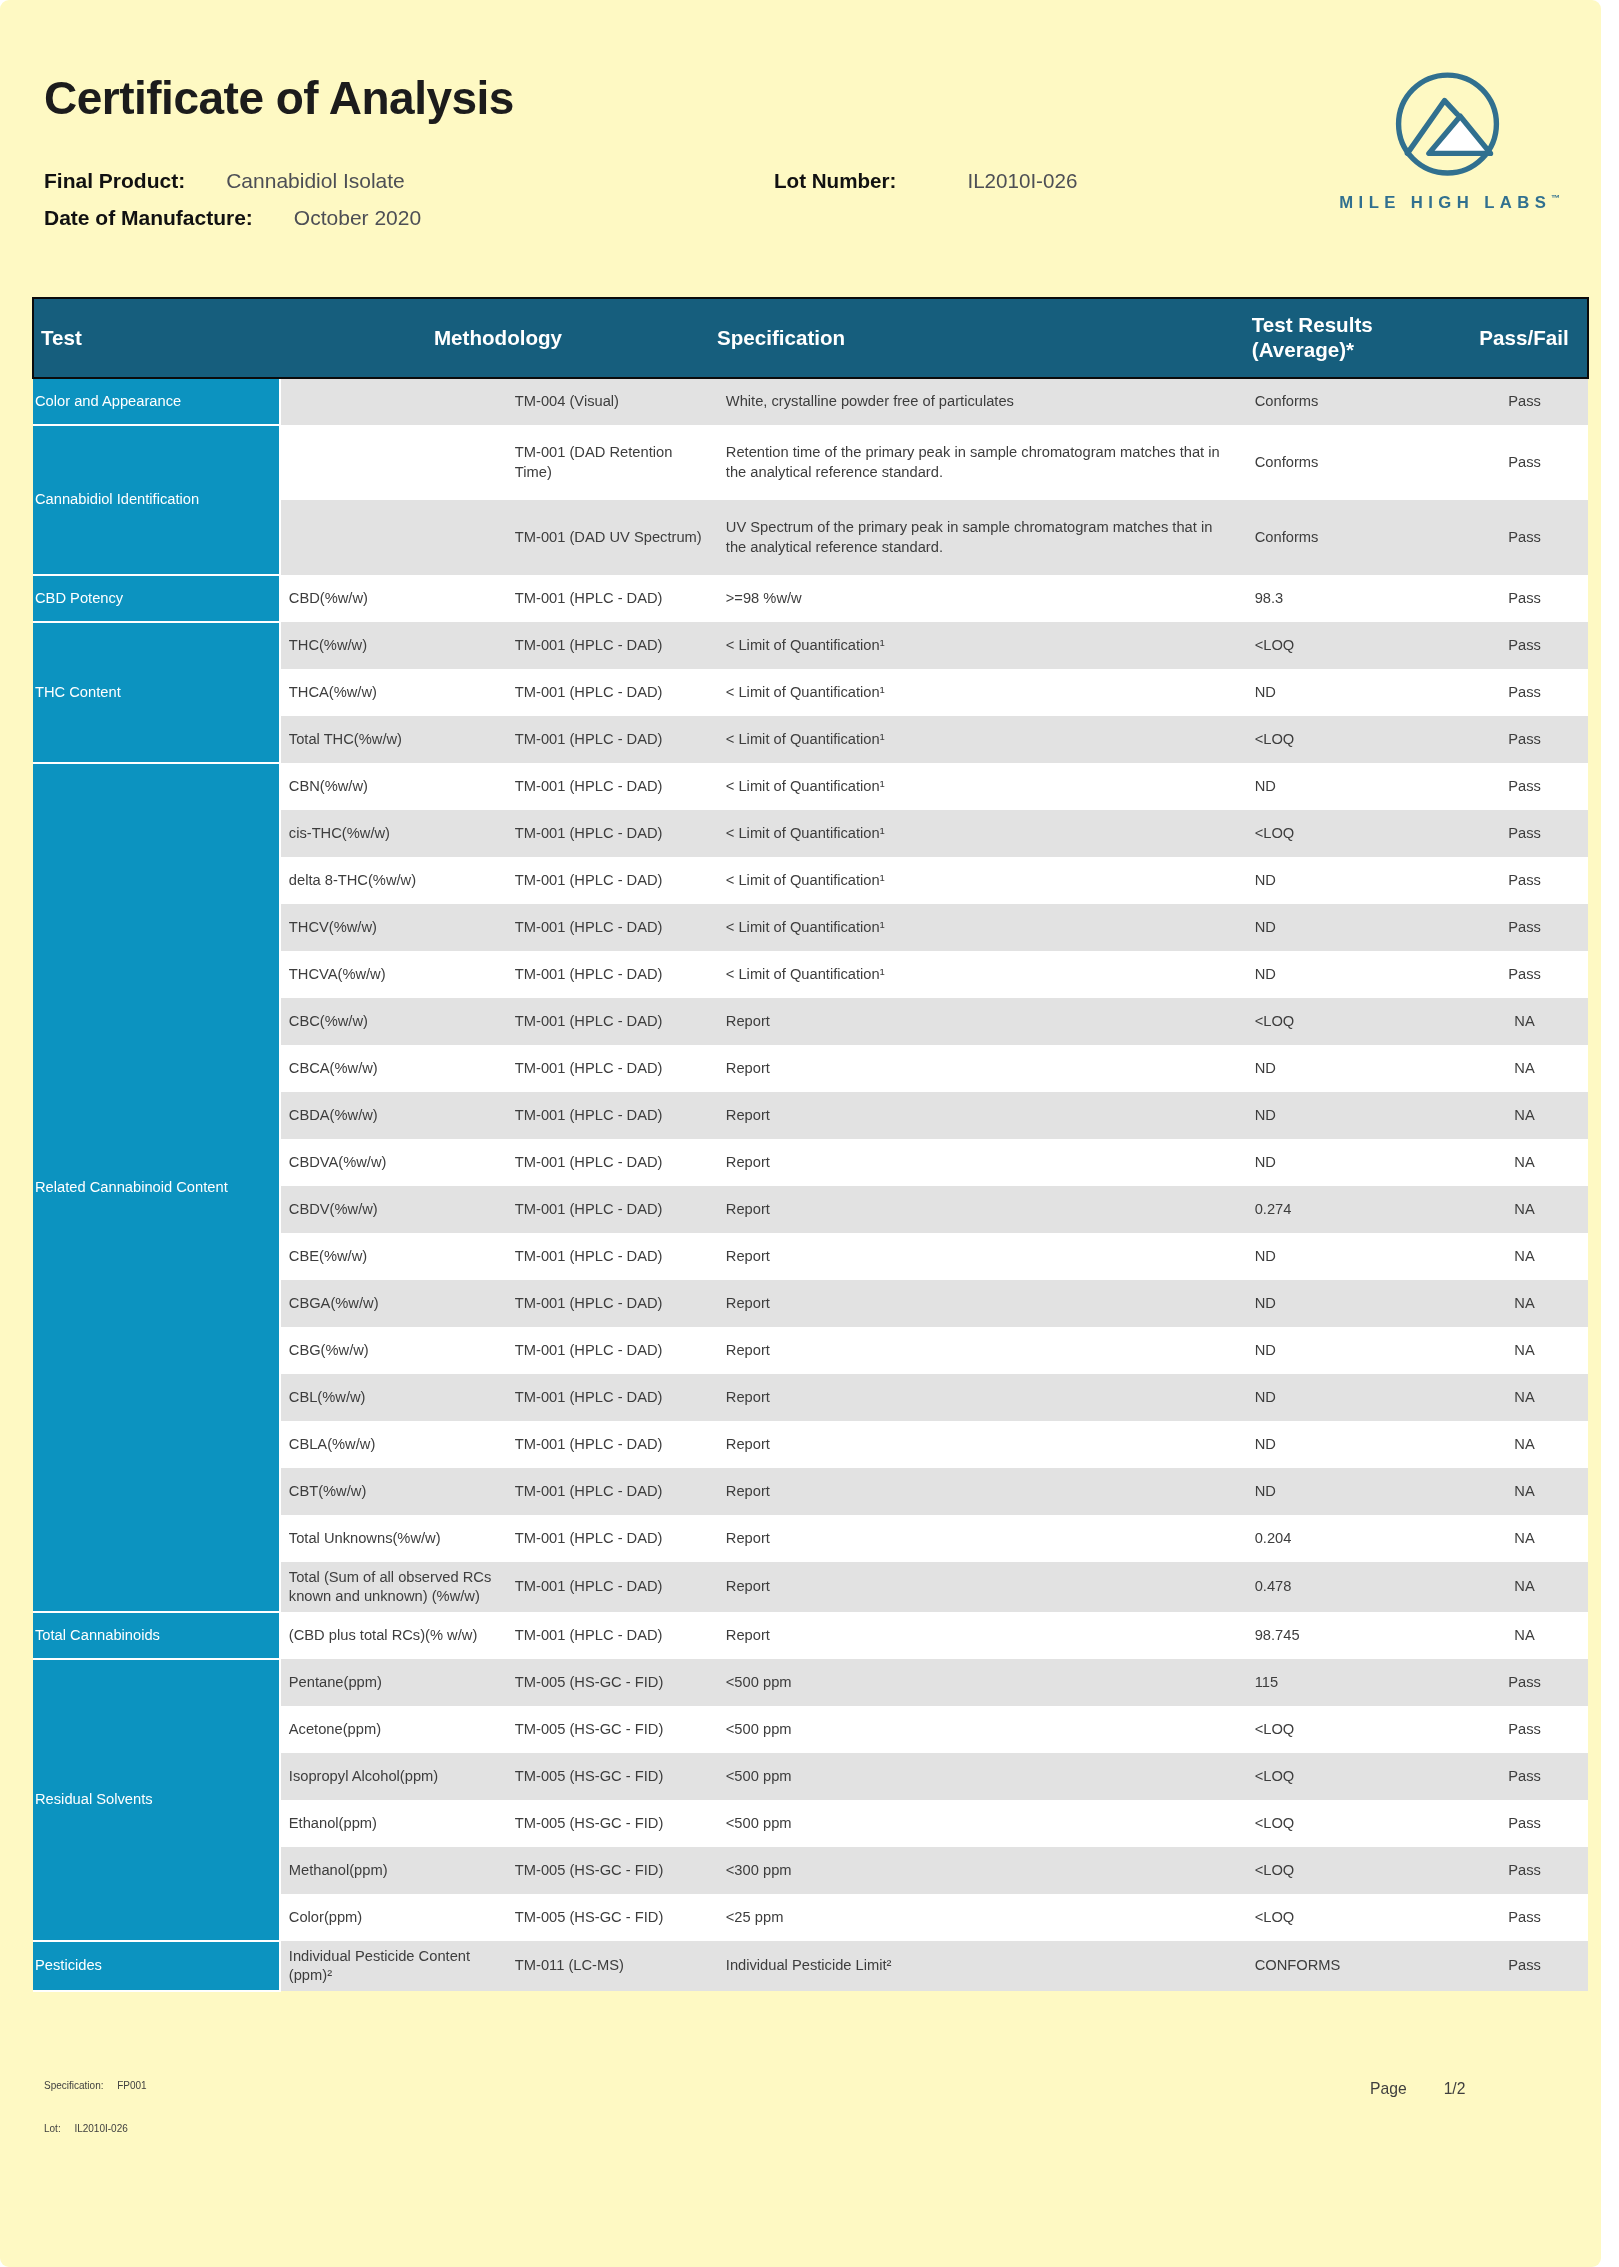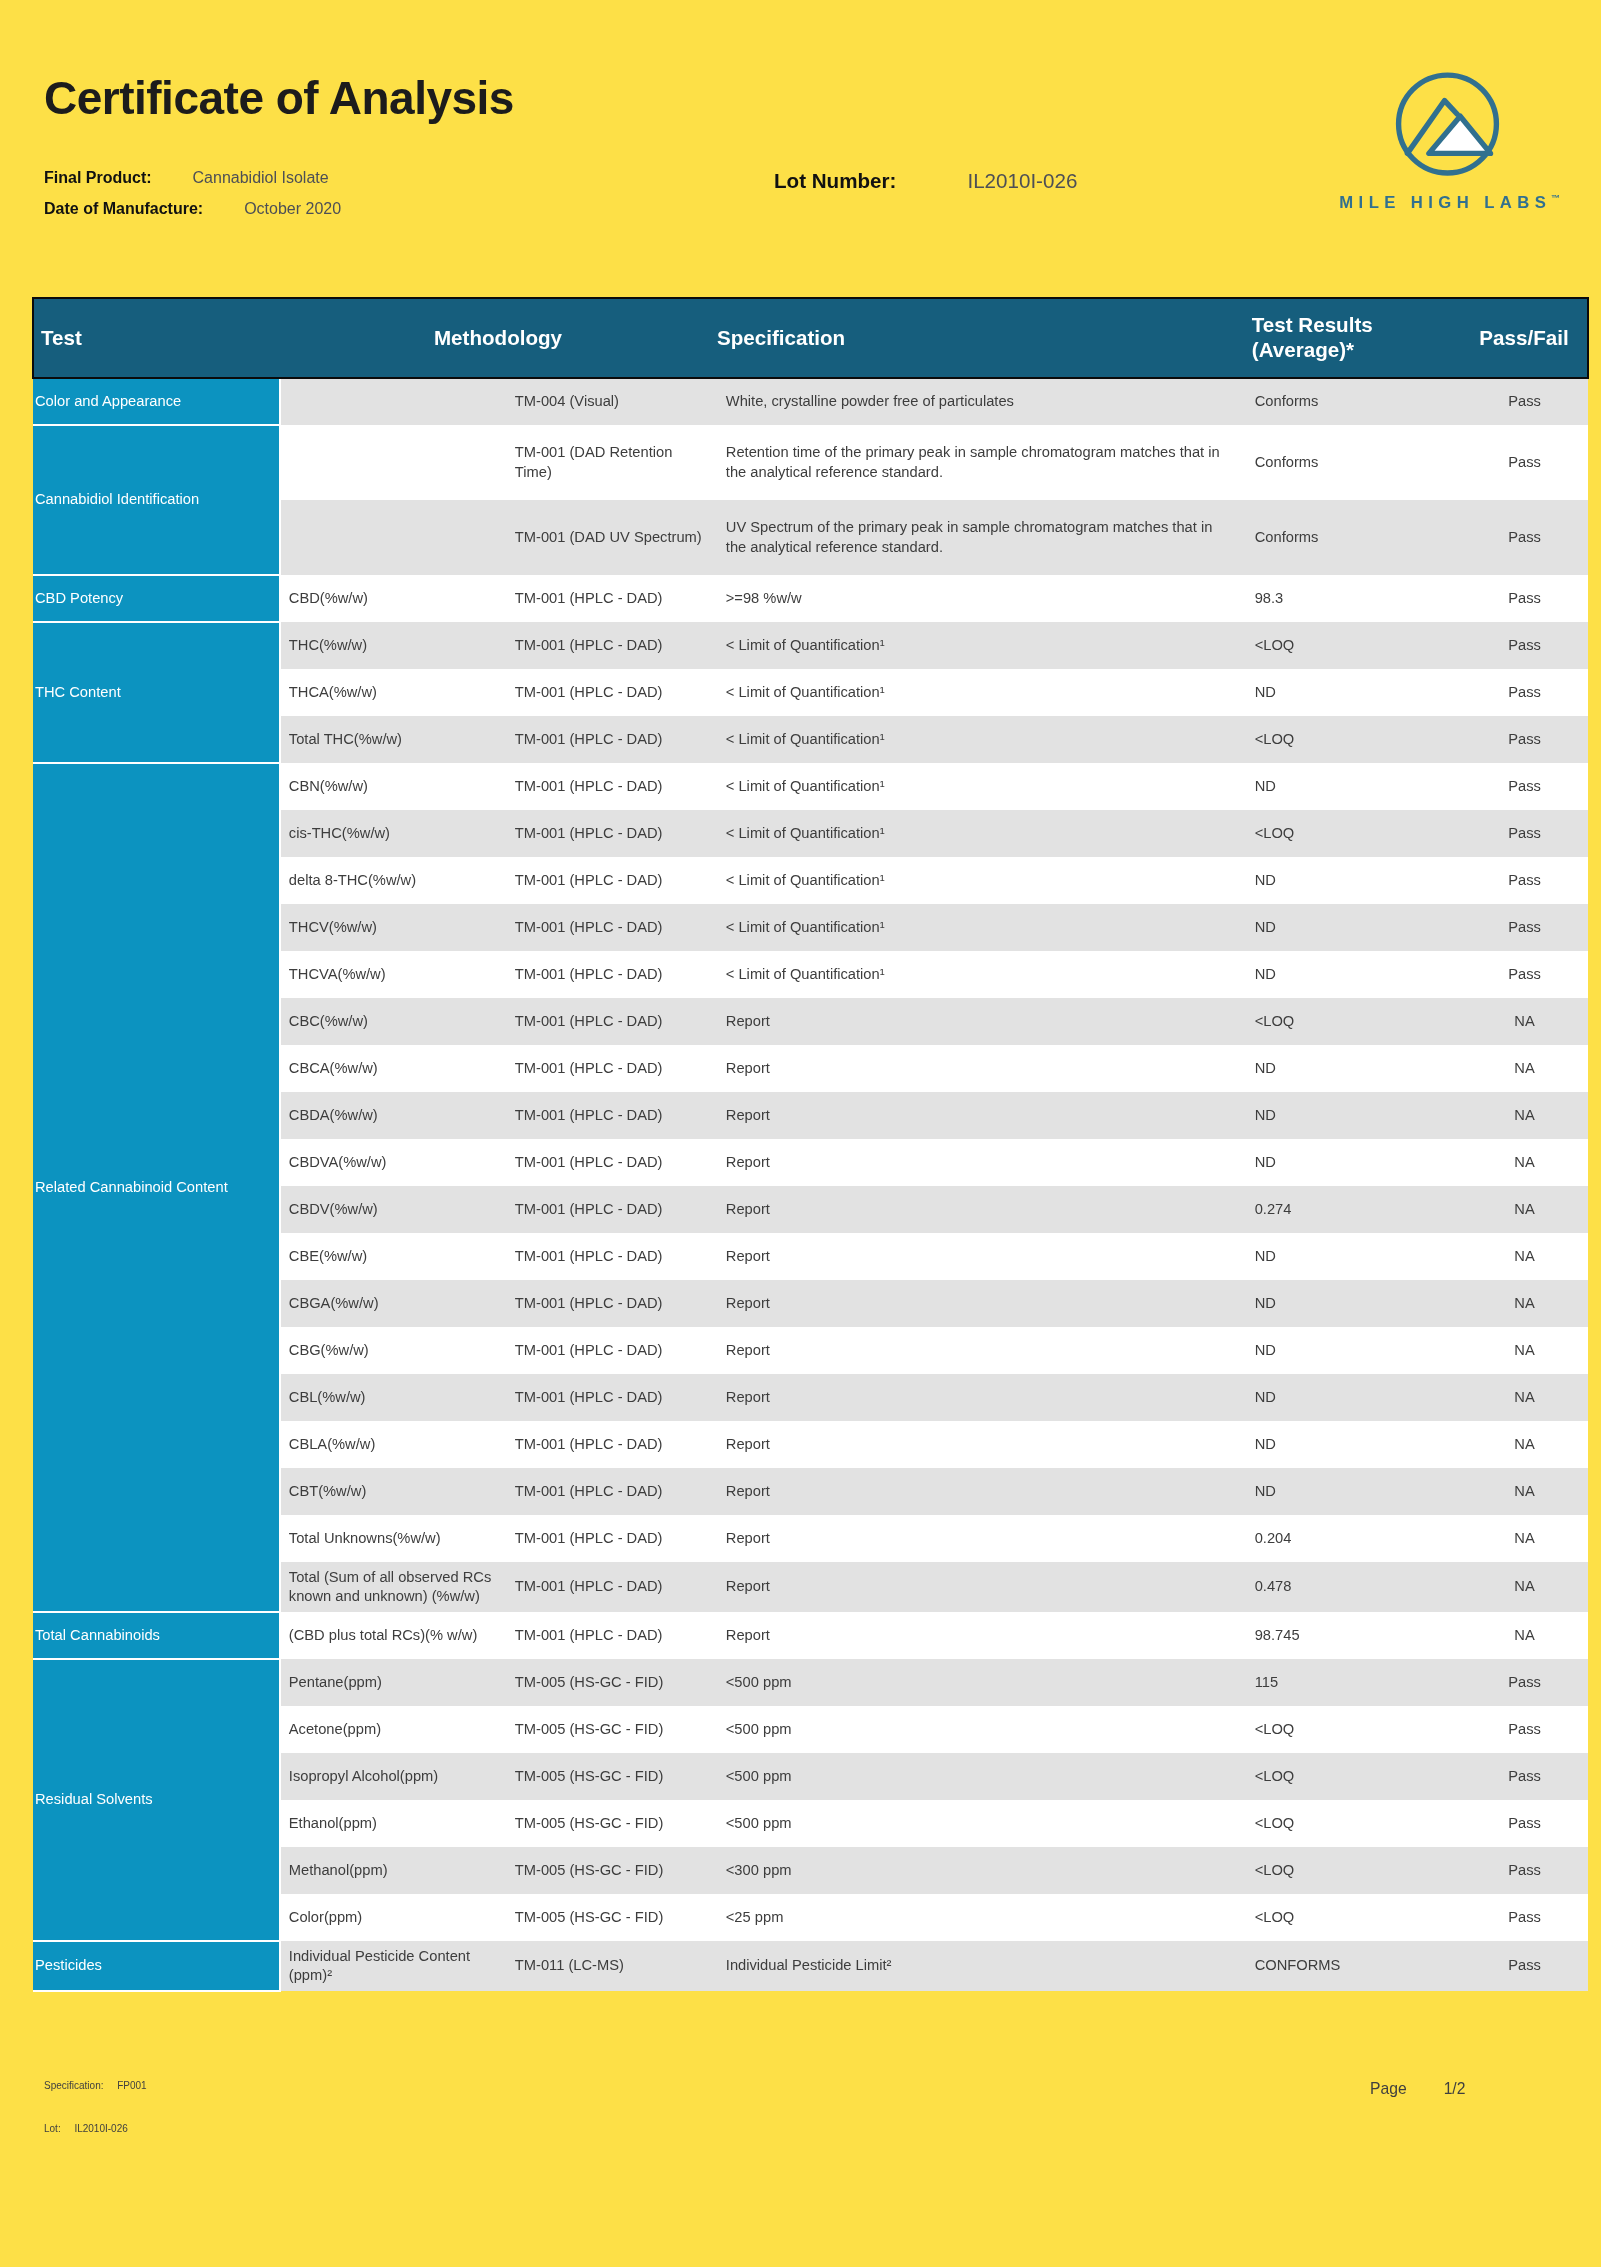--- a/index.html
+++ b/index.html
@@ -1,21 +1,21 @@
 <!DOCTYPE html>
 <html><head>
 <meta charset="utf-8">
 <style>
   html,body{margin:0;padding:0;background:#ffffff;}
   body{font-family:"Liberation Sans", sans-serif;}
-  .page{position:relative;width:1601px;height:2267px;background:#fde047;overflow:hidden;}
+  .page{position:relative;width:1601px;height:2267px;background:#fef9c3;overflow:hidden;border-radius:9px;}
 
   
   .doc-title{position:absolute;left:44px;top:71px;font-size:46px;font-weight:bold;color:#1c1c1c;letter-spacing:-0.5px;}
-  .meta{position:absolute;left:44px;top:169px;font-size:16px;color:#1c1c1c;}
+  .meta{position:absolute;left:44px;top:169px;font-size:21px;color:#1c1c1c;}
   .meta .row{margin-bottom:12.7px;white-space:nowrap;}
   .meta .lbl{font-weight:bold;color:#111;}
   .meta .val{margin-left:41px;color:#4d4f55;}
   .lotblock{position:absolute;left:774px;top:169px;font-size:20.6px;white-space:nowrap;}
   .lotblock .lbl{font-weight:bold;color:#111;text-align:right;}
   .lotblock .val{margin-left:71px;color:#4d4f55;}
 
   
   .logo{position:absolute;right:41px;top:67px;width:225px;text-align:right;color:#31708f;}
   .logo .wordmark{font-size:16.7px;font-weight:600;letter-spacing:5.4px;color:#31708f;margin-top:3.9px;white-space:nowrap;}

